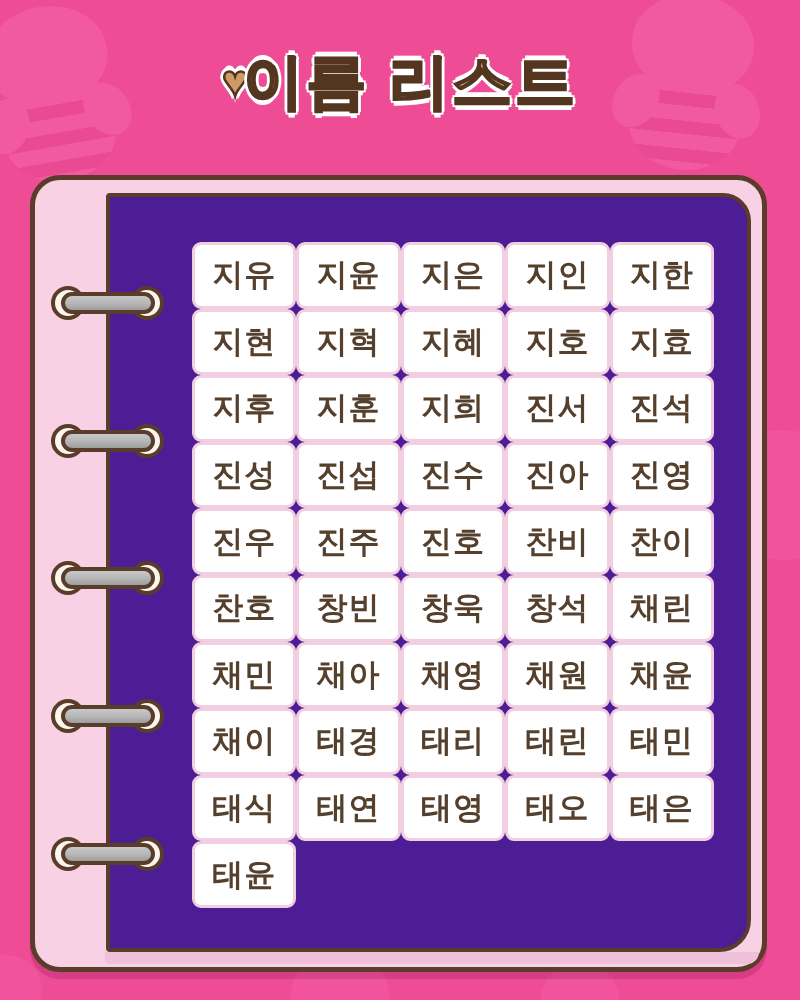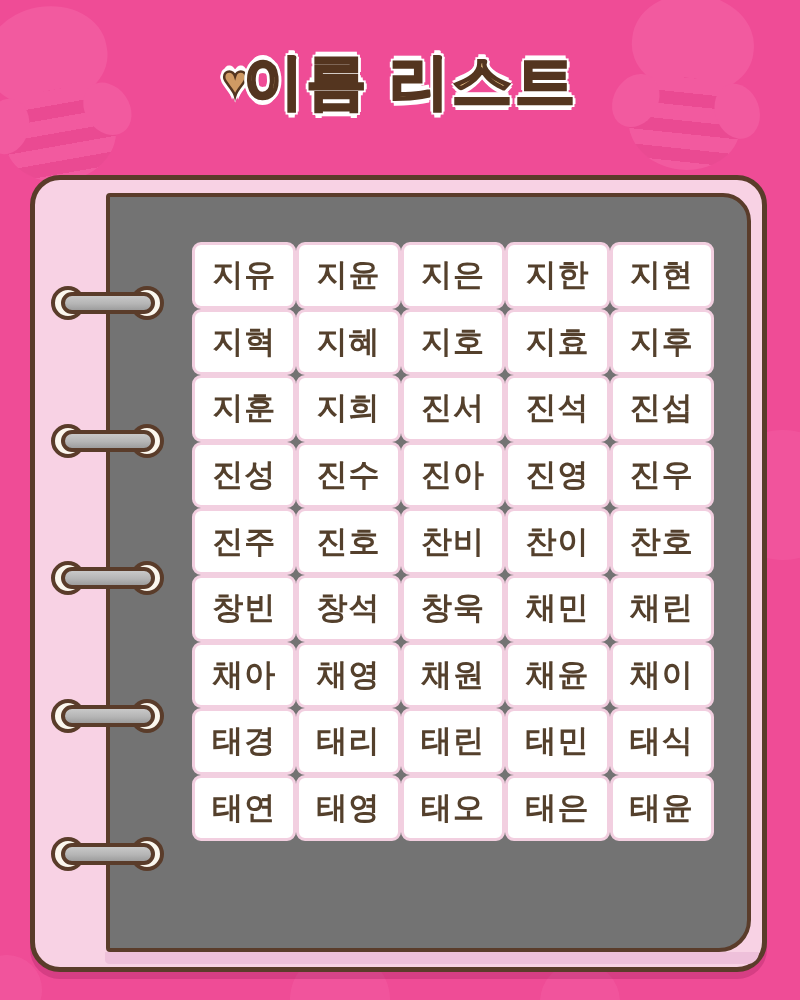--- a/index.html
+++ b/index.html
@@ -55,21 +55,21 @@
     background:var(--cover);
     border:5px solid var(--outline);border-radius:30px;
     box-shadow:0 7px 0 rgba(140,20,80,.25);
   }
   .bottom-band{
     position:absolute;left:70px;right:3px;top:772px;bottom:3px;
     background:var(--band);border-radius:0 0 22px 8px;
   }
   .page{
     position:absolute;left:71px;top:13px;width:645px;height:759px;
-    background:#737373;border:4px solid var(--outline);
+    background:#4c1d95;border:4px solid var(--outline);
     border-radius:4px 28px 32px 4px;
   }
   
   .ring{position:absolute;left:0;width:160px;height:44px;z-index:5;}
   .ring1{top:101px;} .ring2{top:239px;} .ring3{top:376px;} .ring4{top:514px;} .ring5{top:652px;}
   .ring .eyelet{
     position:absolute;top:5px;width:34px;height:34px;border-radius:50%;
     background:var(--eyelet);border:4px solid var(--outline);
   }
   .ring .eyelet.l{left:16px;}
@@ -118,47 +118,48 @@
   </div>
 
   <div class="notebook">
     <div class="bottom-band"></div>
 
     <div class="page">
       <div class="grid">
           <div class="cell">지유</div>
           <div class="cell">지윤</div>
           <div class="cell">지은</div>
+          <div class="cell">지인</div>
           <div class="cell">지한</div>
           <div class="cell">지현</div>
           <div class="cell">지혁</div>
           <div class="cell">지혜</div>
           <div class="cell">지호</div>
           <div class="cell">지효</div>
           <div class="cell">지후</div>
           <div class="cell">지훈</div>
           <div class="cell">지희</div>
           <div class="cell">진서</div>
           <div class="cell">진석</div>
+          <div class="cell">진성</div>
           <div class="cell">진섭</div>
-          <div class="cell">진성</div>
           <div class="cell">진수</div>
           <div class="cell">진아</div>
           <div class="cell">진영</div>
           <div class="cell">진우</div>
           <div class="cell">진주</div>
           <div class="cell">진호</div>
           <div class="cell">찬비</div>
           <div class="cell">찬이</div>
           <div class="cell">찬호</div>
           <div class="cell">창빈</div>
+          <div class="cell">창욱</div>
           <div class="cell">창석</div>
-          <div class="cell">창욱</div>
+          <div class="cell">채린</div>
           <div class="cell">채민</div>
-          <div class="cell">채린</div>
           <div class="cell">채아</div>
           <div class="cell">채영</div>
           <div class="cell">채원</div>
           <div class="cell">채윤</div>
           <div class="cell">채이</div>
           <div class="cell">태경</div>
           <div class="cell">태리</div>
           <div class="cell">태린</div>
           <div class="cell">태민</div>
           <div class="cell">태식</div>

